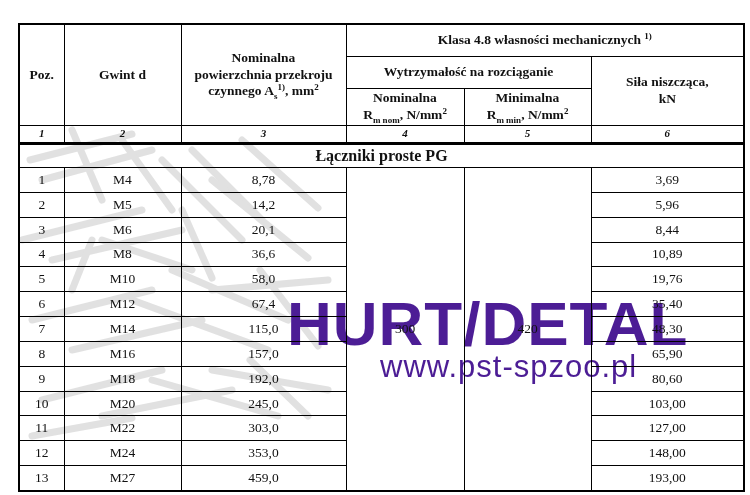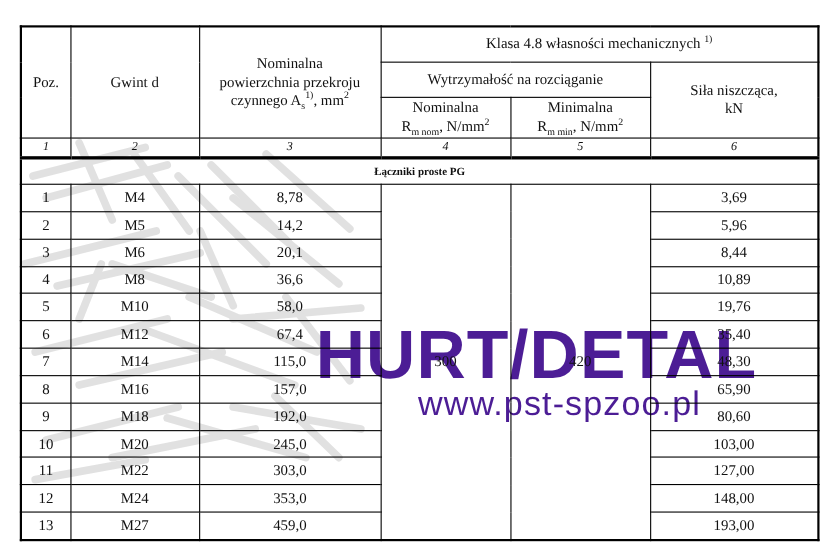--- a/index.html
+++ b/index.html
@@ -52,32 +52,32 @@
     background:transparent;
   }
   .tbl th,.tbl td{
     border:1px solid #000;
     text-align:center;vertical-align:middle;
     padding:0 2px;
     font-size:13.5px;
     background:transparent;
   }
   .tbl{border:2px solid #000;}
-  .tbl thead th{font-weight:400;line-height:1.25;}
+  .tbl thead th{font-weight:700;line-height:1.25;}
   .hdr-klasa{font-size:14.5px;height:31px;}
   .hdr-mid{height:31px;font-size:14.5px;}
   .hdr-sub{height:36px;}
   .numbers-row th{
     height:16px;
     font-style:italic;font-weight:700;font-size:11px;
     border-bottom:3px solid #000;
     line-height:1;
   }
   .section-row td{
-    height:22px;font-weight:700;font-size:10px;
+    height:22px;font-weight:700;font-size:16px;
   }
   .data-row td{height:23.85px;}
   .tbl sup{font-size:9px;vertical-align:super;line-height:0;}
   .tbl sub{font-size:9px;vertical-align:sub;line-height:0;}
   .rowspan-cell{font-size:13.5px;}
 </style>
 </head>
 <body>
 
 <div class="page">

